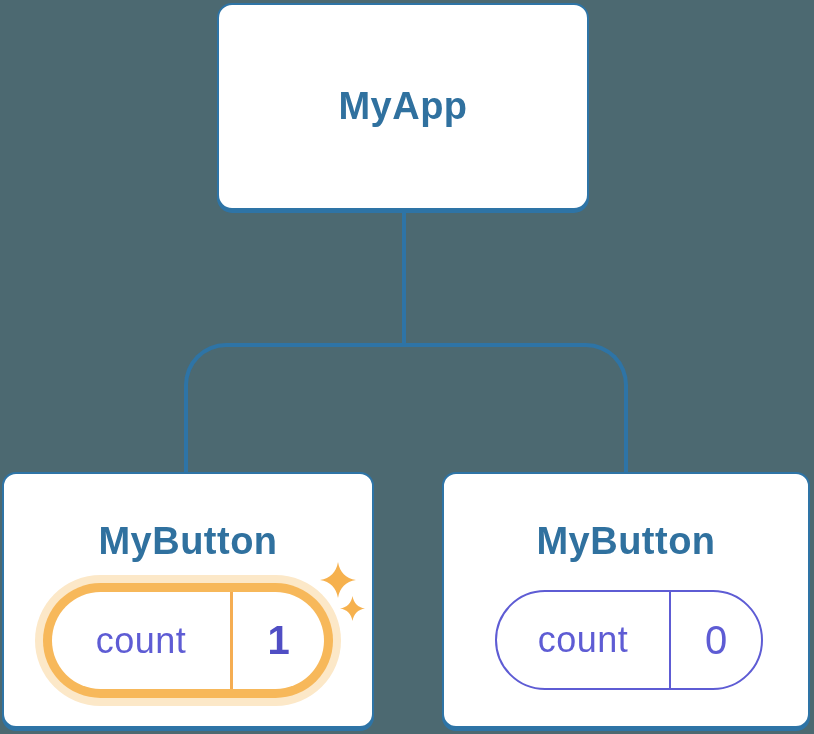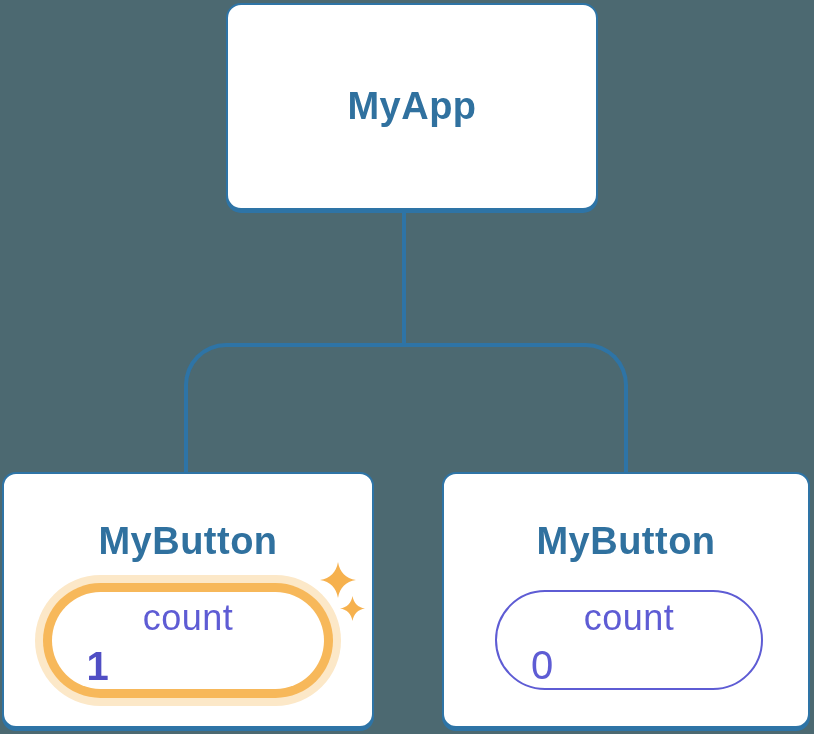--- a/index.html
+++ b/index.html
@@ -19,21 +19,21 @@
   }
   .card {
     position: absolute;
     box-sizing: border-box;
     background: #ffffff;
     border: 2px solid #2e74a6;
     box-shadow: 0 3px 0 0 #2e74a6;
     border-radius: 14px;
   }
   #app-card {
-    left: 226px; top: 3px;
+    left: 217px; top: 3px;
     width: 372px; height: 207px;
     border-radius: 15px;
     display: flex;
     align-items: center;
     justify-content: center;
   }
   .node-title {
     color: #30719f;
     font-size: 38px;
     font-weight: 600;
@@ -75,21 +75,20 @@
   }
   
   .state-pill {
     position: absolute;
     box-sizing: border-box;
     display: flex;
     align-items: stretch;
     background: #ffffff;
     border-radius: 999px;
     overflow: hidden;
-    flex-direction: column;
   }
   #pill-left {
     left: 48px; top: 118px;
     width: 272px; height: 97px;
     box-shadow: 0 0 0 9px #f7b85a, 0 0 0 17px #fce8c8;
   }
   #pill-right {
     left: 51px; top: 116px;
     width: 268px; height: 100px;
     border: 2px solid #5e5cd4;

